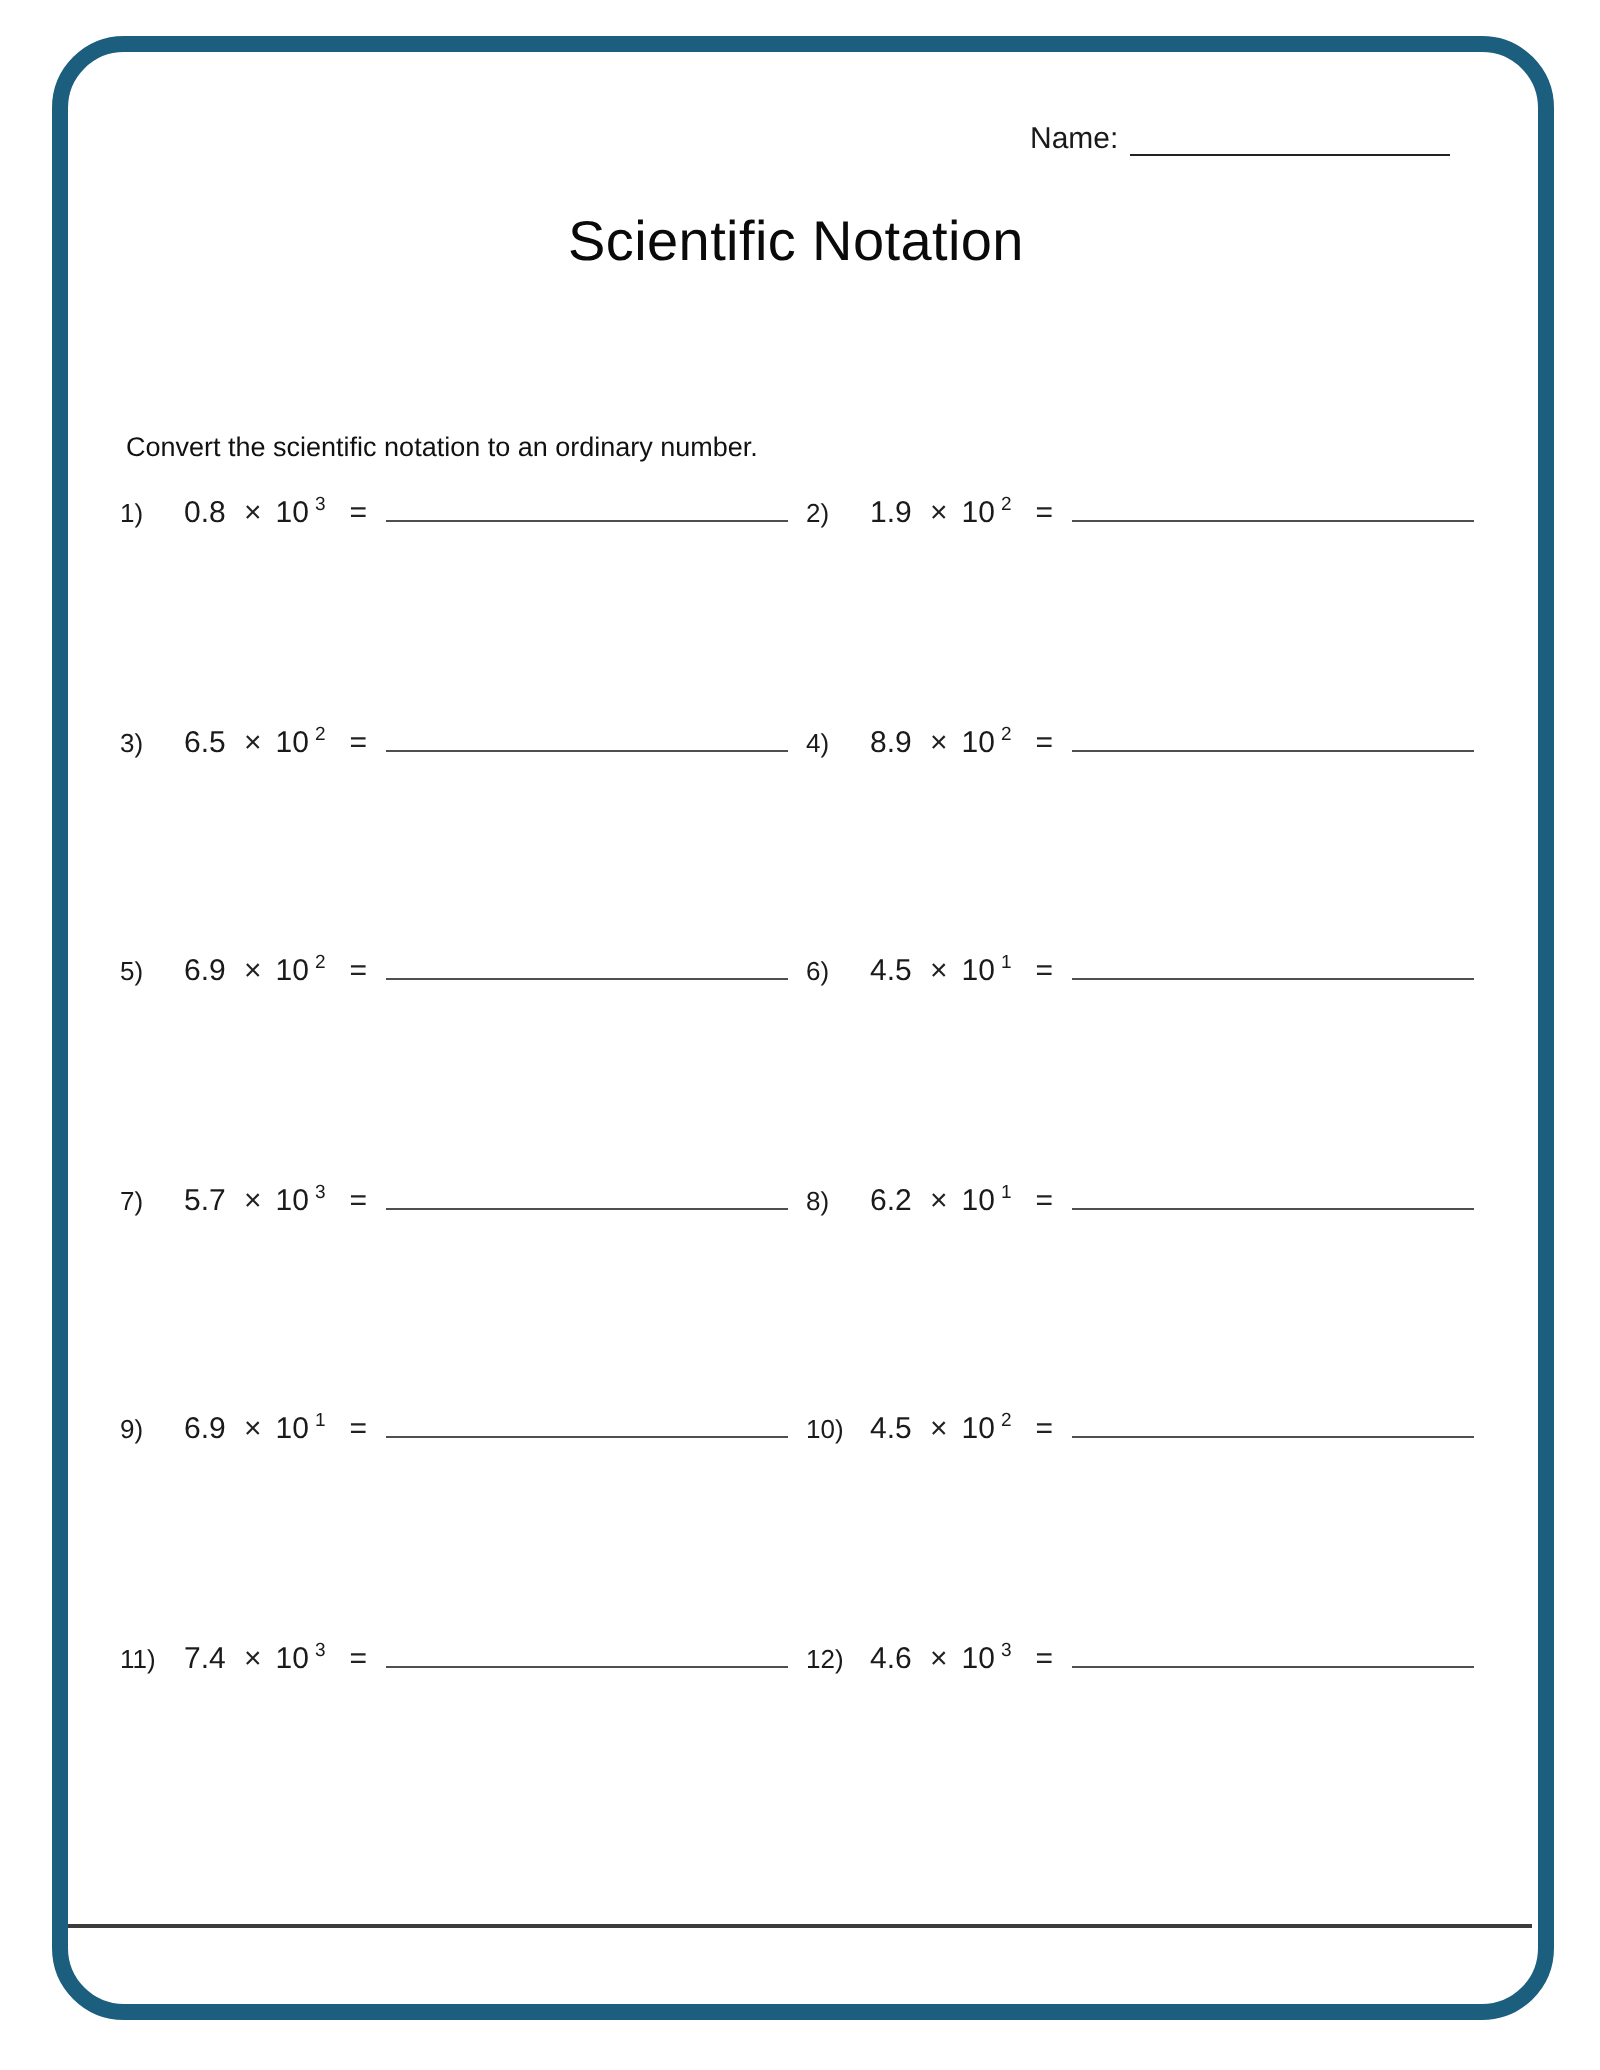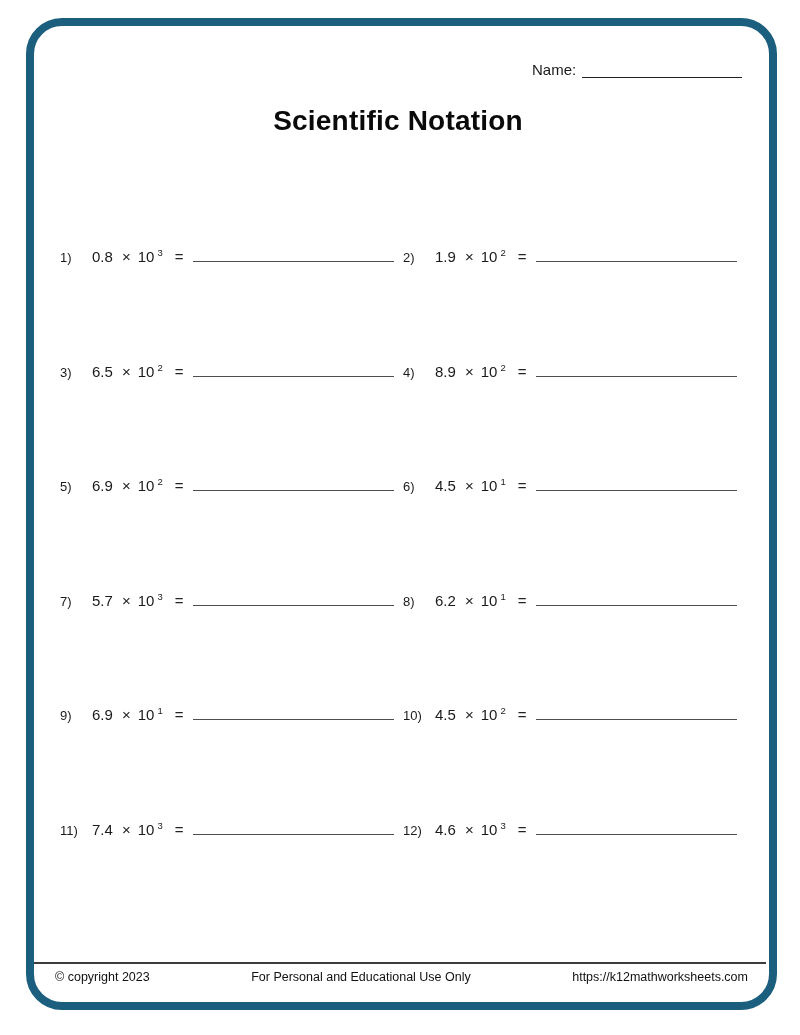--- a/index.html
+++ b/index.html
@@ -20,35 +20,35 @@
     border-radius: 36px;
     box-sizing: border-box;
   }
   .name-row {
     position: absolute;
     left: 515px; top: 60px;
     display: flex;
     align-items: flex-end;
     font-size: 15px;
   }
-  .name-label { margin-right: 6px; margin-left: 17px; }
+  .name-label { margin-right: 6px; }
   .name-line {
     display: inline-block;
     width: 160px;
     height: 17px;
     border-bottom: 1.6px solid #222222;
   }
   .title {
     position: absolute;
     left: 0; top: 105px;
     width: 796px;
     margin: 0;
     text-align: center;
     font-size: 28px;
-    font-weight: bold;
+    font-weight: normal;
     color: #0a0a0a;
     letter-spacing: 0.2px;
   }
   .subtitle {
     position: absolute;
     left: 0; top: 146px;
     width: 796px;
     margin: 0;
     text-align: center;
     font-size: 26px;
@@ -125,20 +125,21 @@
 
   <div class="frame"></div>
 
   <div class="name-row">
     <span class="name-label">Name:</span>
     <span class="name-line"></span>
   </div>
 
   <h1 class="title">Scientific Notation</h1>
 
+  <div class="instruction">Convert the scientific notation to an ordinary number.</div>
 
   <div class="problems">
     <div class="problem">
       <span class="pnum">1)</span>
       <span class="coeff">0.8</span>
       <span class="times">×</span>
       <span class="base">10</span>
       <span class="exp">3</span>
       <span class="eq">=</span>
       <span class="ans"></span>
@@ -250,19 +251,14 @@
       <span class="times">×</span>
       <span class="base">10</span>
       <span class="exp">3</span>
       <span class="eq">=</span>
       <span class="ans"></span>
     </div>
   </div>
 
   <div class="footer-divider"></div>
 
-  <div class="footer">
-    <span>© copyright 2023</span>
-    <span>For Personal and Educational Use Only</span>
-    <span>https://k12mathworksheets.com</span>
-  </div>
 
 </div>
 
 </body></html>

